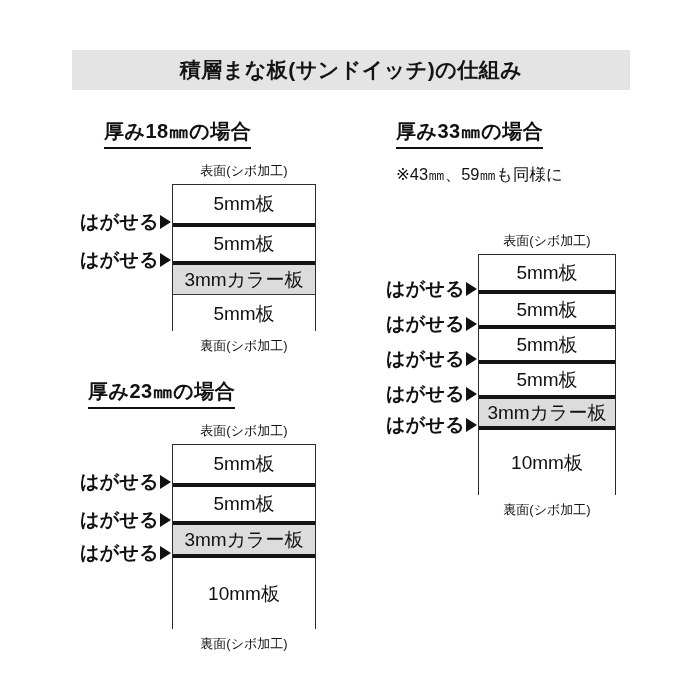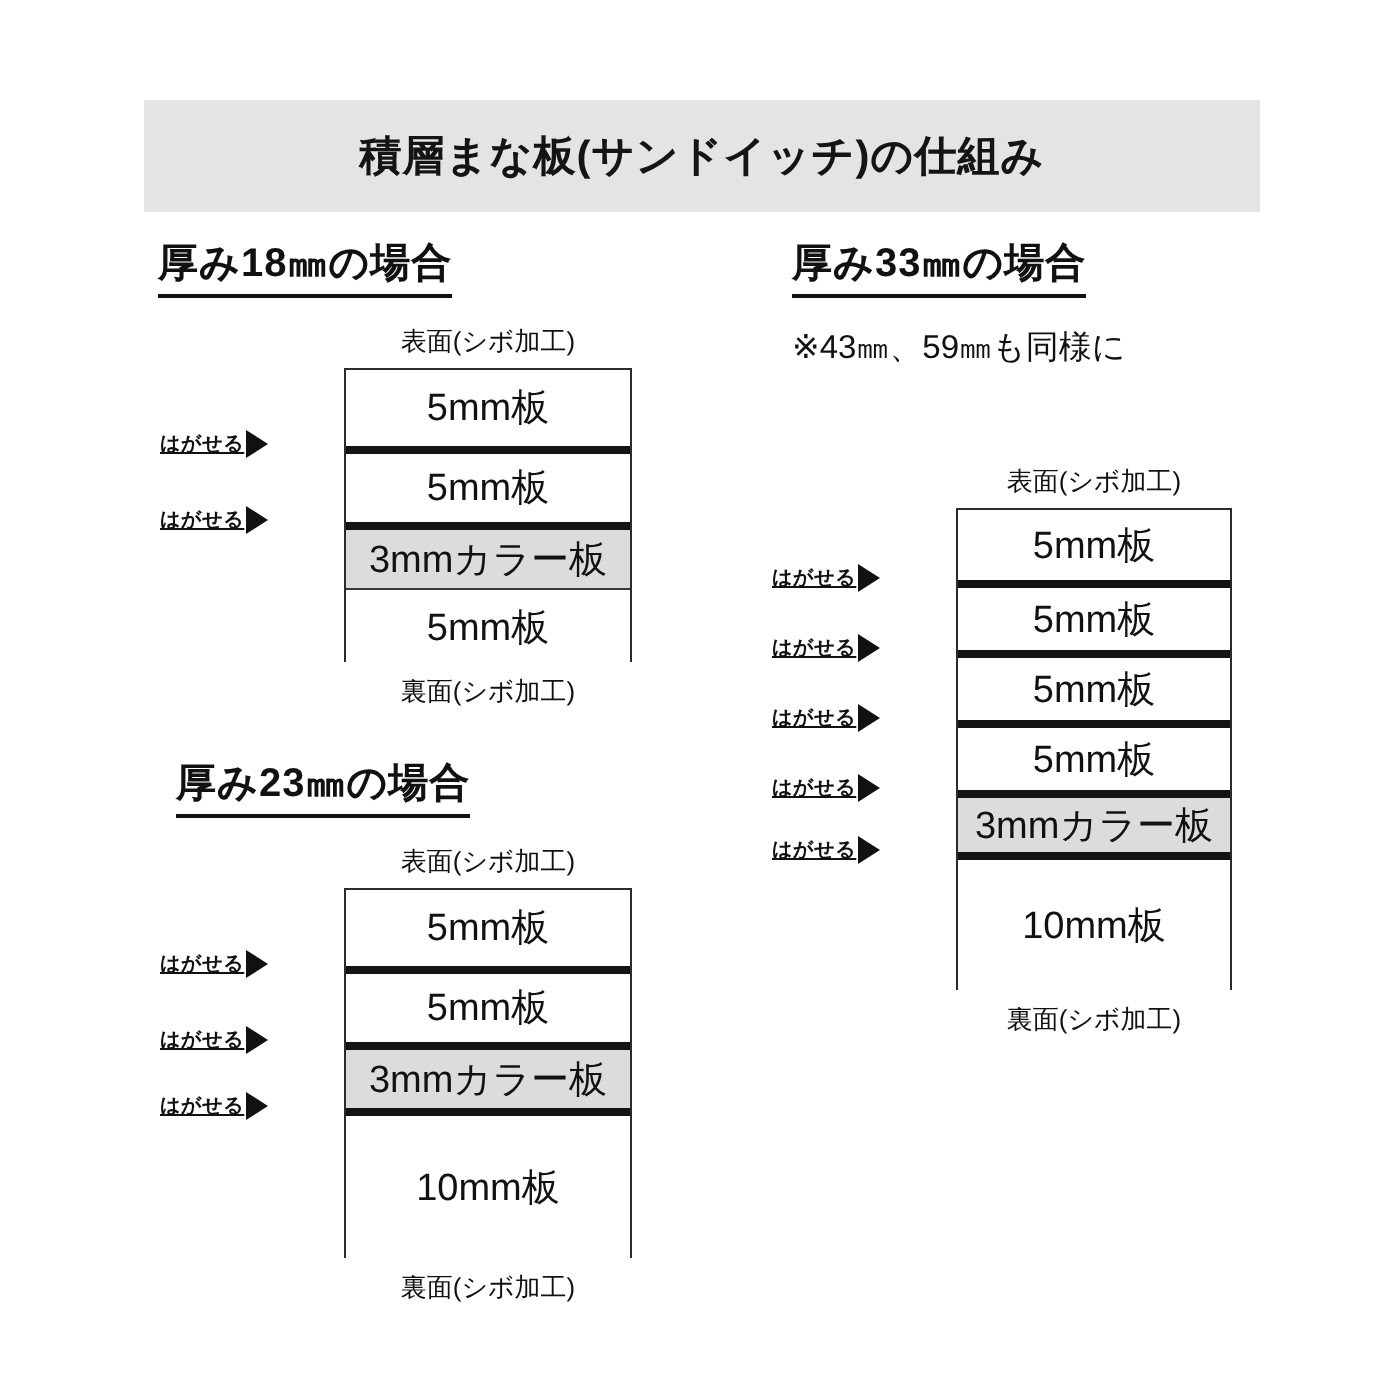--- a/index.html
+++ b/index.html
@@ -17,21 +17,21 @@
     background: #ffffff;
     overflow: hidden;
   }
 
   
   .title-band {
     position: absolute;
     left: 72px;
     top: 50px;
     width: 558px;
-    height: 56px;
+    height: 40px;
     background: #e4e4e4;
     display: flex;
     align-items: center;
     justify-content: center;
   }
   .title-text {
     font-size: 21px;
     font-weight: bold;
     color: #141414;
     letter-spacing: 0.5px;
@@ -102,45 +102,44 @@
 
   
   .peel {
     position: absolute;
     display: flex;
     align-items: center;
     white-space: nowrap;
     transform: translateY(-50%);
   }
   .peel-text {
-    font-size: 10px;
+    font-size: 19px;
     font-weight: bold;
     color: #111111;
     letter-spacing: 0.3px;
-    text-decoration: underline;
   }
   .peel-arrow {
     width: 0;
     height: 0;
     margin-left: 1px;
     border-top: 7px solid transparent;
     border-bottom: 7px solid transparent;
     border-left: 11px solid #111111;
   }
 </style>
 </head>
 <body>
 
 <div id="canvas">
 
   <div class="title-band">
     <span class="title-text">積層まな板(サンドイッチ)の仕組み</span>
   </div>
 
-  <div class="section-heading" style="left:79px; top:118px;">厚み18㎜の場合</div>
+  <div class="section-heading" style="left:104px; top:118px;">厚み18㎜の場合</div>
 
   <div class="diagram" id="diagram-0" style="left:0px; top:0px;">
       <div class="face-label" style="left: 172px; top: 162px; width: 144px;">表面(シボ加工)</div>
       <div class="stack" style="left: 172px; top: 184px; width: 144px; height: 147px;">
         <div class="layer" style="height: 38px;">
           <span>5mm板</span>
         </div>
         <div class="layer div-thick" style="height: 38px;">
           <span>5mm板</span>
         </div>

